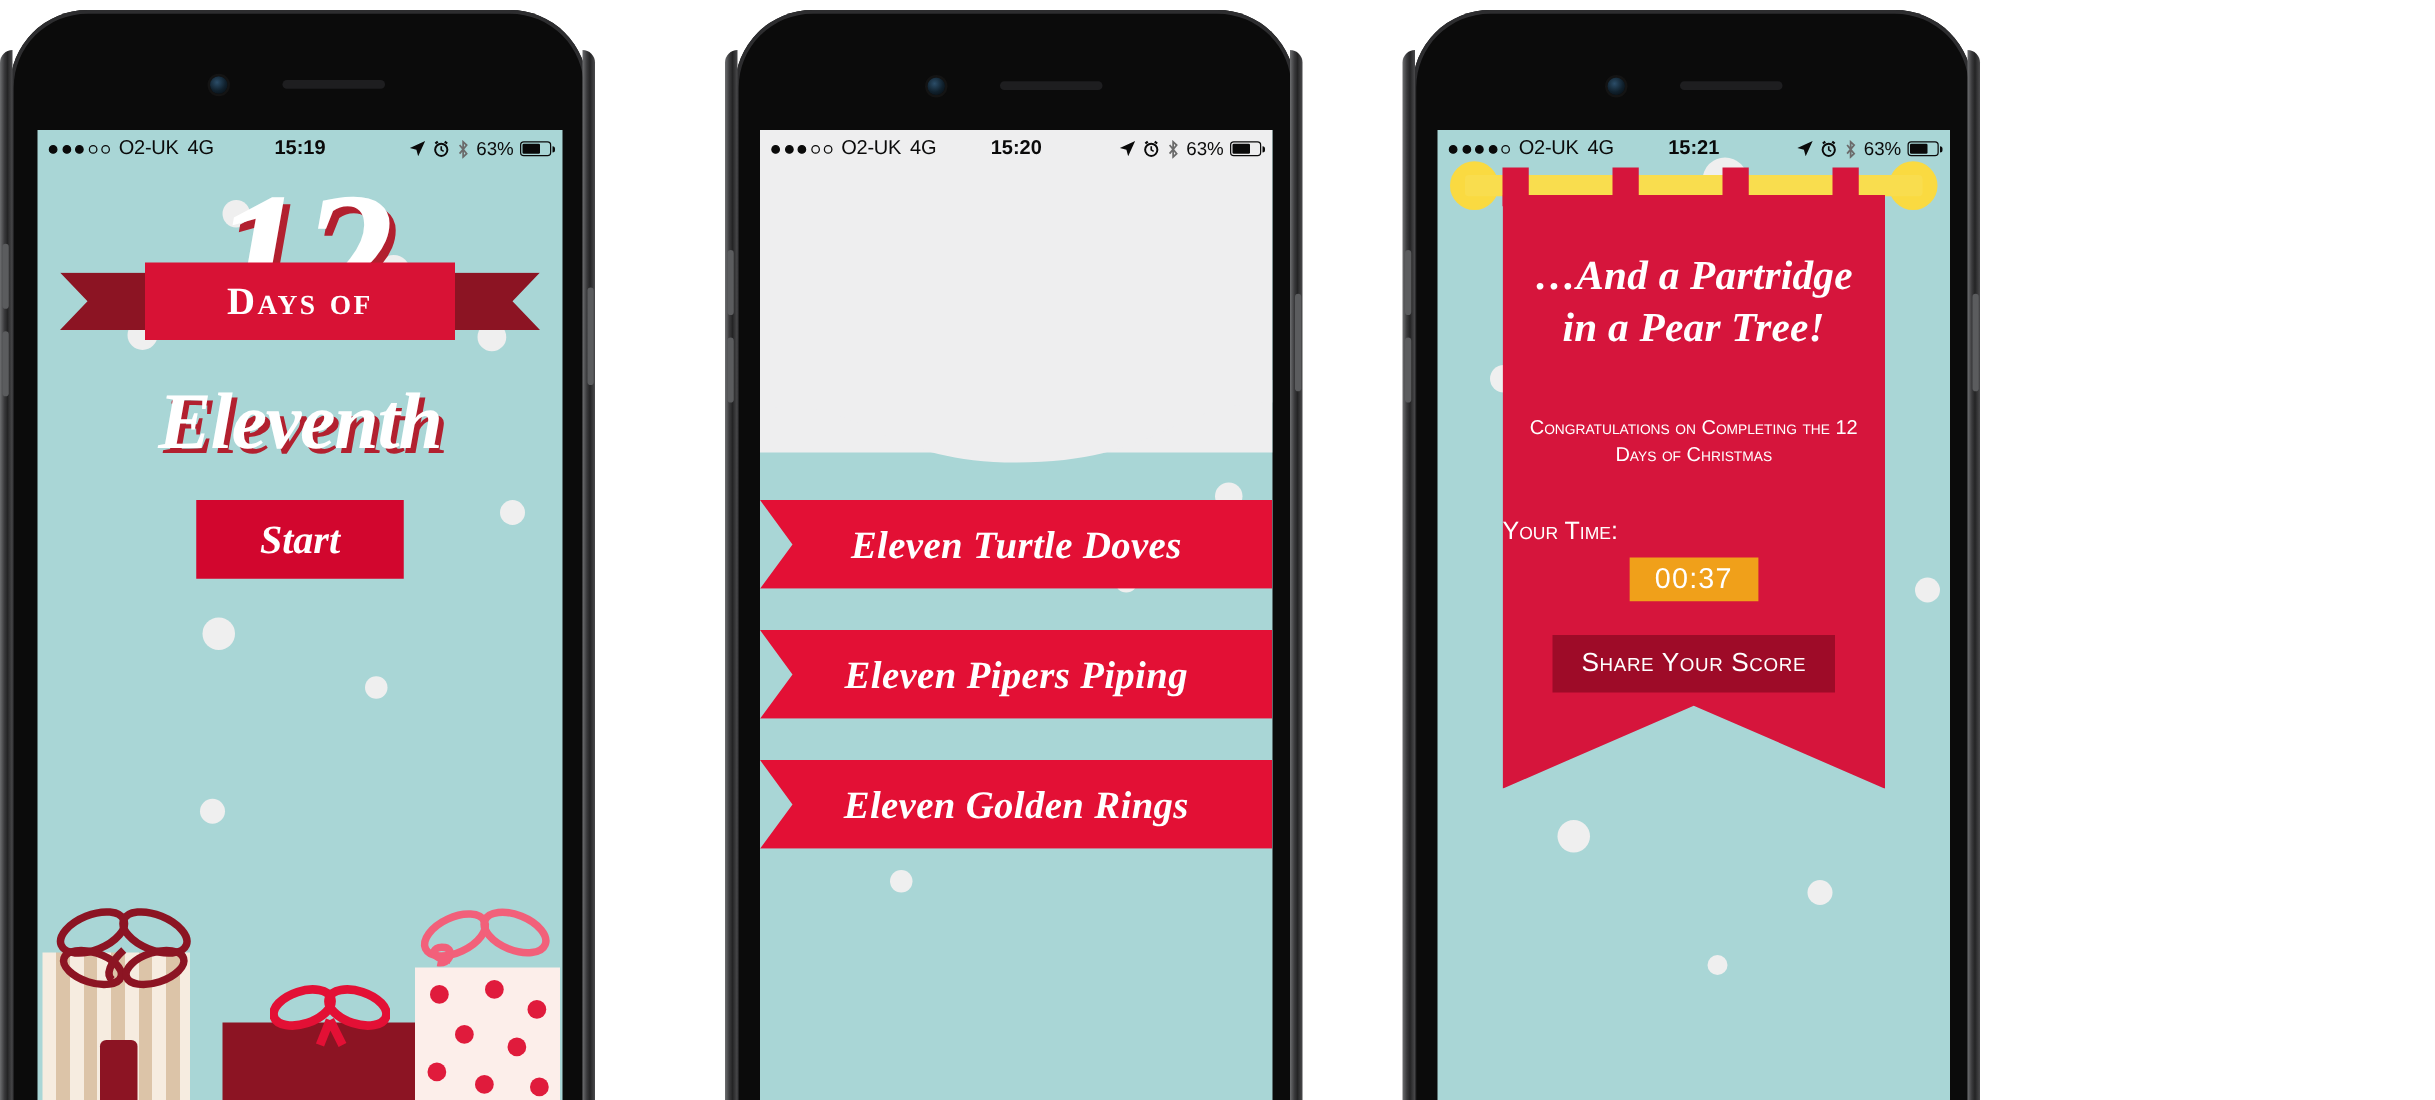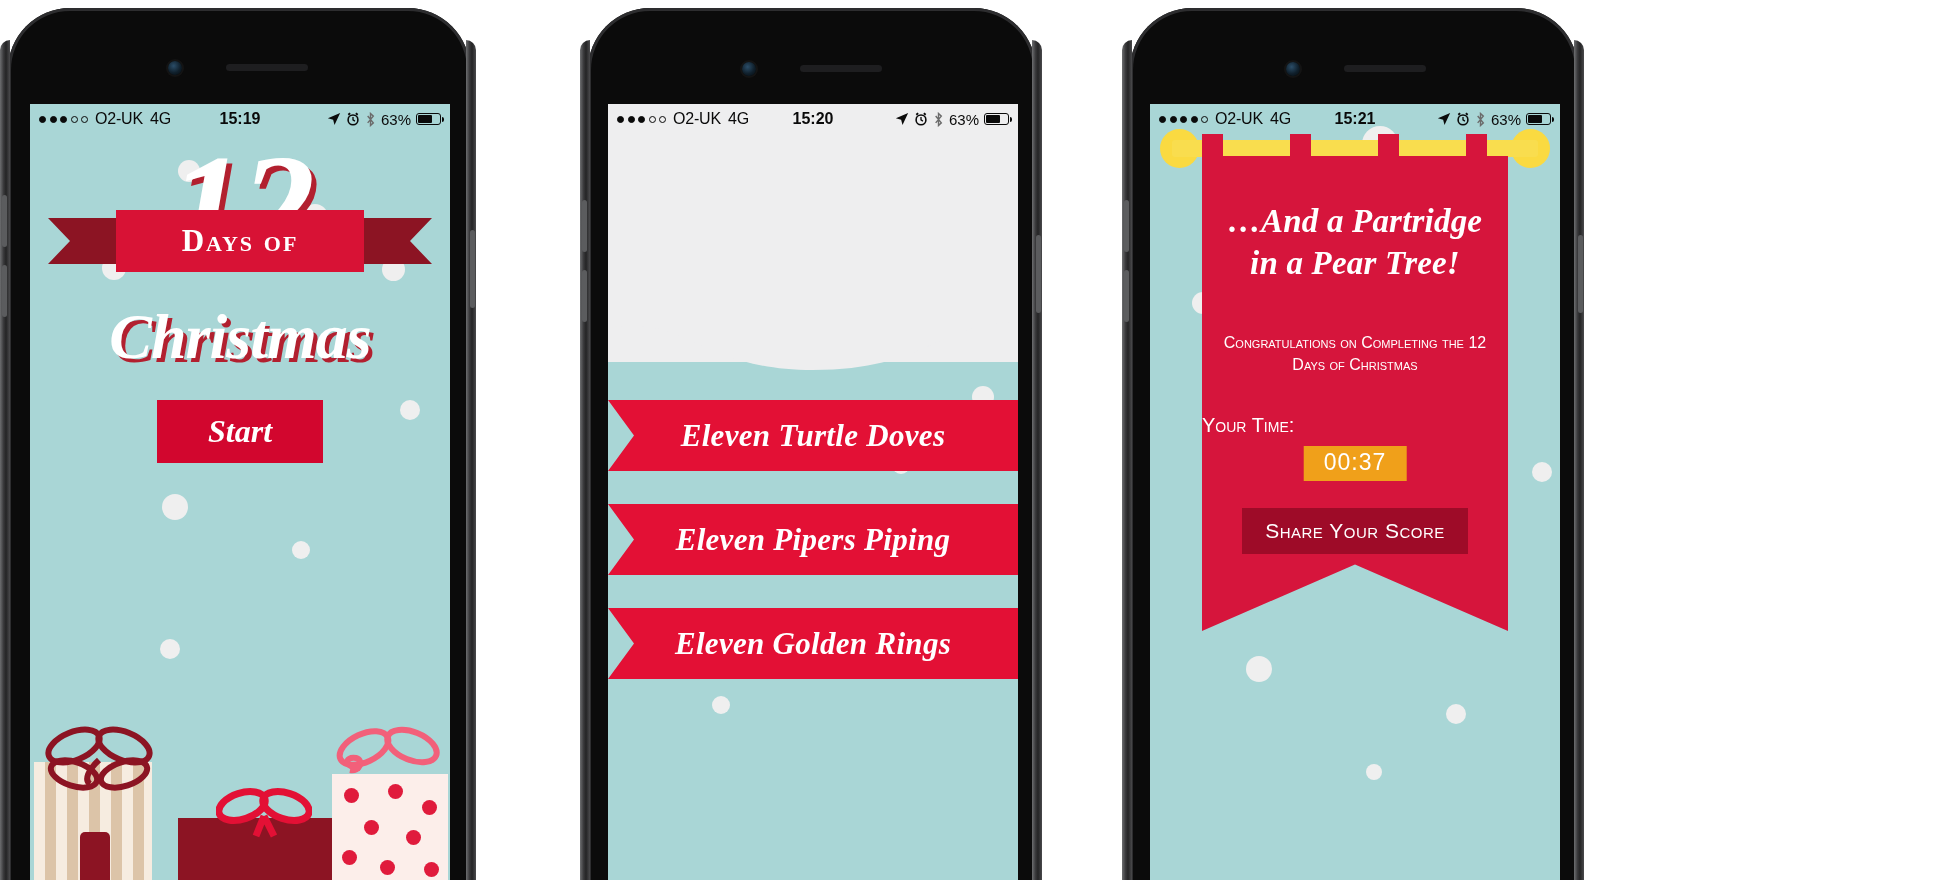--- a/index.html
+++ b/index.html
@@ -278,21 +278,21 @@
       </div>
       <div class="ribbon-box">
         <div class="rb-tail l"></div>
         <div class="rb-tail r"></div>
         <div class="rb-fold l"></div>
         <div class="rb-fold r"></div>
         <div class="rb-main">
           <span class="rb-text">Days of</span>
         </div>
       </div>
-      <div class="xmas-script">Christmas</div>
+      <div class="xmas-script">Eleventh</div>
 
       <div class="start-btn">Start</div>
 
       <div class="gifts">
         <div class="gift-stripe"></div>
         <div class="gift-tag"></div>
         <svg class="bow-dark" viewBox="0 0 110 72">
           <g fill="none" stroke="#8c1423" stroke-width="6">
             <ellipse cx="30" cy="22" rx="27" ry="14" transform="rotate(-22 30 22)"></ellipse>
             <ellipse cx="80" cy="22" rx="27" ry="14" transform="rotate(22 80 22)"></ellipse>

